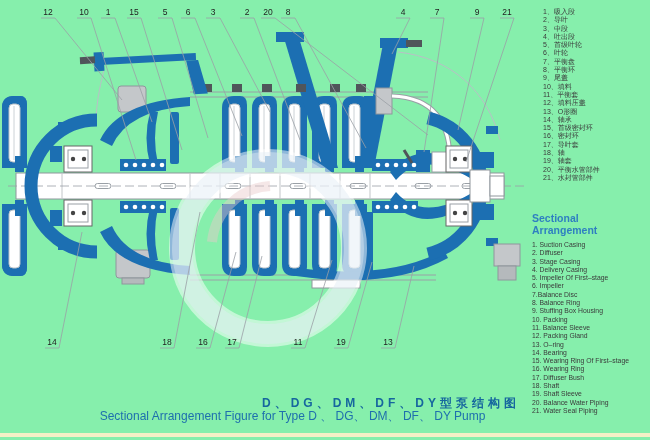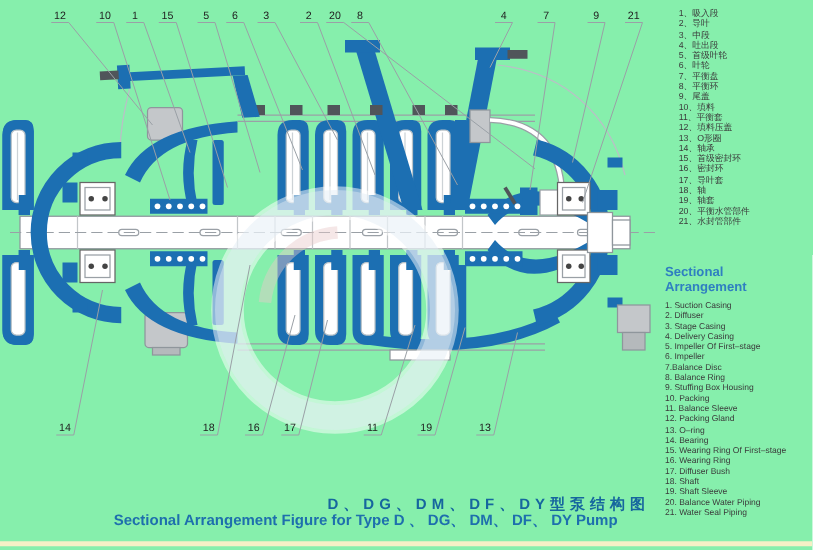--- a/index.html
+++ b/index.html
@@ -12,21 +12,21 @@
   .legend-cn{position:absolute;left:543px;top:8px;width:104px;}
   .legend-cn-title{font-size:12px;font-weight:bold;letter-spacing:3px;color:#2f7fc1;margin-bottom:6px;}
   .legend-cn .legend-item{font-size:7px;line-height:8.3px;color:#3a3a3a;white-space:nowrap;}
   .legend-en{position:absolute;left:532px;top:212px;width:112px;}
   .legend-en-title{font-size:10.5px;font-weight:bold;color:#2f7fc1;margin-bottom:5px;}
   .legend-en .legend-item{font-size:6.8px;line-height:8.3px;color:#3a3a3a;white-space:nowrap;}
   
   .caption-cn{position:absolute;left:60px;top:395px;width:460px;text-align:right;
     font-size:12px;font-weight:bold;letter-spacing:4px;color:#16669e;}
   .caption-en{position:absolute;left:20px;top:408px;width:545px;text-align:center;
-    font-size:12px;font-weight:bold;color:#1e6fad;}
+    font-size:12px;font-weight:normal;color:#1e6fad;}
   .bottom-strip{position:absolute;left:0;top:433px;width:650px;height:4px;background:#f5f0c6;}
 </style>
 </head>
 <body>
 
 <div class="stage">
 
   <svg id="pump-svg" width="535" height="392" viewBox="0 0 535 392" style="position:absolute;left:0;top:0;">
 
     <g fill="none" stroke="#b9c0c6" stroke-width="1">

